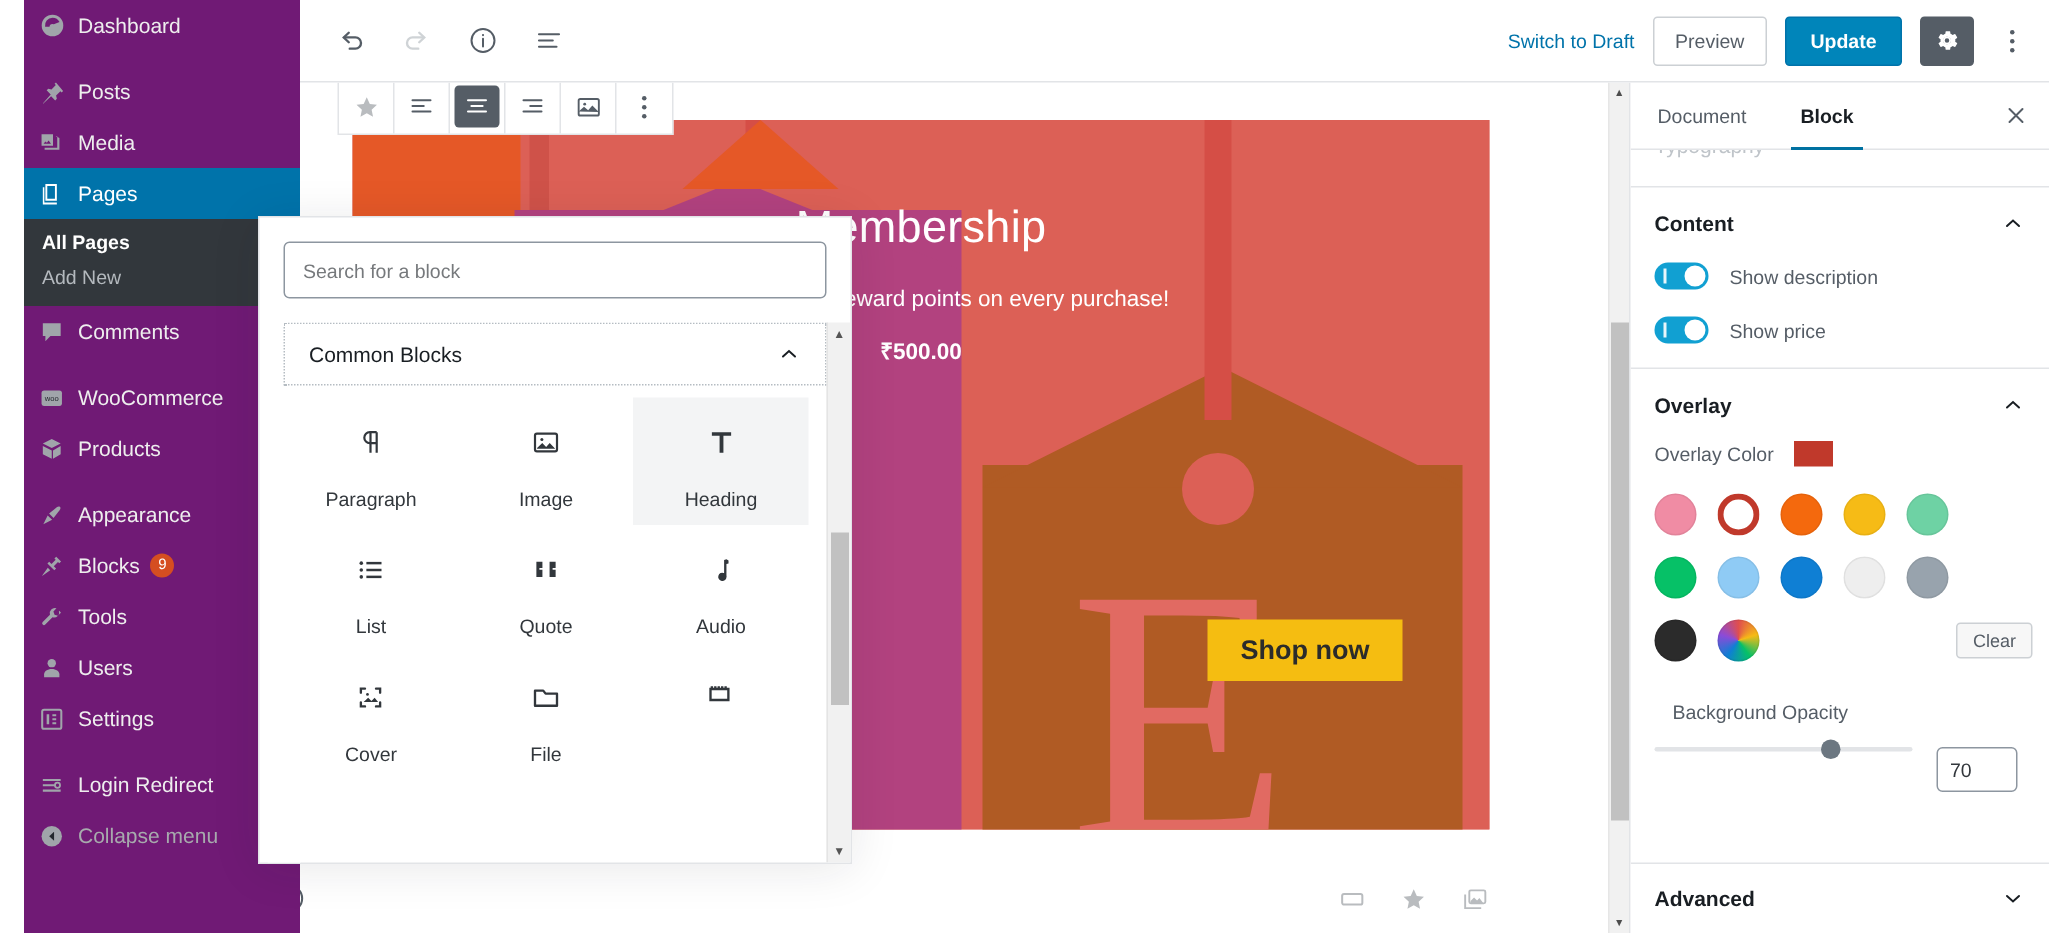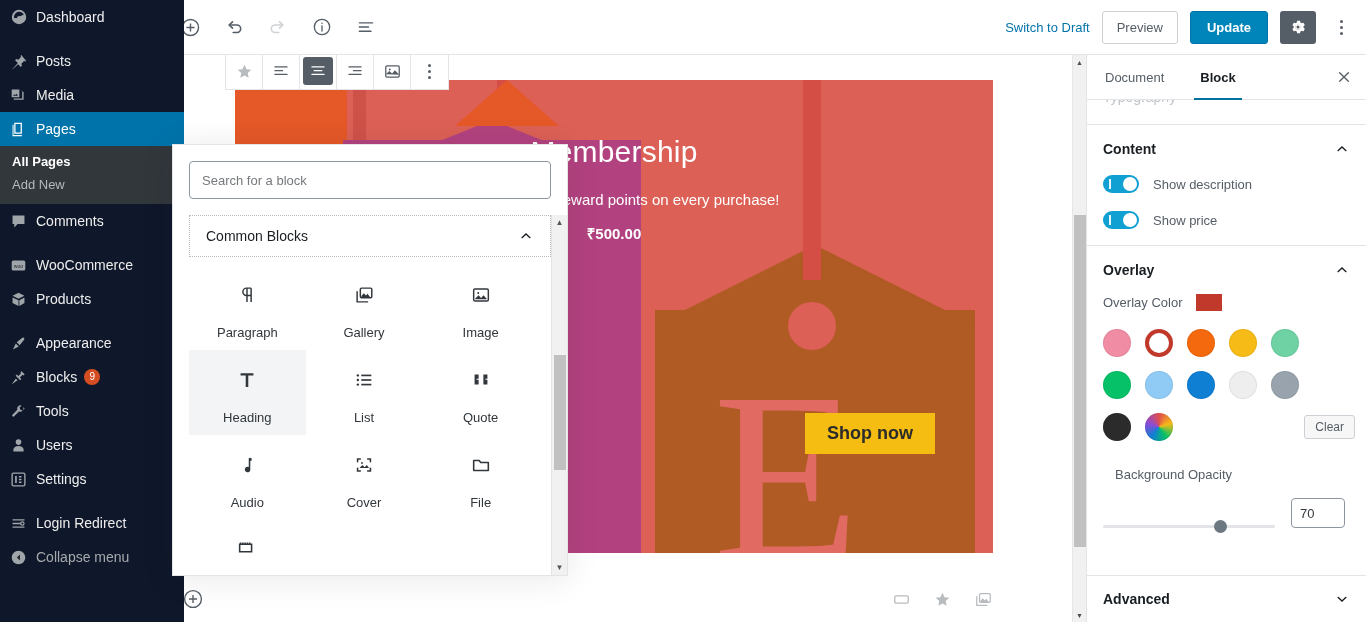--- a/index.html
+++ b/index.html
@@ -5,23 +5,23 @@
   * { box-sizing: border-box; margin: 0; padding: 0; }
   html, body {
     width: 1366px; height: 622px;
     font-family: "Liberation Sans", sans-serif;
     overflow: hidden;
     background: #ffffff;
   }
 
   
   #admin-sidebar {
-    position: absolute; left: 0; top: 0;
+    position: absolute; left: 16px; top: 0;
     width: 184px; height: 622px;
-    background: #0f172a;
+    background: #701a75;
     color: #eee;
     font-size: 14px;
     z-index: 60;
   }
   .adm-item {
     position: relative;
     display: flex; align-items: center;
     height: 34px;
     padding-left: 10px;
     color: #eee;
@@ -369,21 +369,21 @@
     box-shadow: inset 0 0 0 4px #c0392b;
   }
   .btn-clear {
     position: absolute; right: -32px; bottom: 2px;
     border: 1px solid #ccd0d4; background: #f7f7f7;
     border-radius: 3px; font-size: 12px; color: #555d66;
     padding: 4px 10px; cursor: pointer;
     font-family: "Liberation Sans", sans-serif;
   }
   .opacity-lbl { font-size: 13px; color: #555d66; margin-top: 4px; margin-left: 12px; }
-  .opacity-row { display: flex; align-items: flex-end; gap: 16px; margin-top: 16px; }
+  .opacity-row { display: flex; align-items: flex-start; gap: 16px; margin-top: 16px; }
   .range-track {
     position: relative; width: 172px; height: 3px; background: #e2e4e7;
     border-radius: 2px; cursor: pointer;
   }
   .range-thumb {
     position: absolute; top: -5px; left: 111px;
     width: 13px; height: 13px; border-radius: 50%; background: #6c7781;
     cursor: grab;
   }
   .num-input {
@@ -727,30 +727,20 @@
 
     <div class="ins-grid">
       <div class="ins-cell">
         <span class="ic">
           <svg width="22" height="22" viewBox="0 0 24 24" fill="none" stroke="currentColor" stroke-width="1.6">
               <path d="M16.5 4.5v15M12 4.5v15"></path>
               <path d="M16.5 4.5h-5a4 4 0 000 8h5"></path>
             </svg>
         </span>
         <span class="lb">Paragraph</span>
-      </div>
-      <div class="ins-cell">
-        <span class="ic">
-          <svg width="22" height="22" viewBox="0 0 24 24" fill="none" stroke="currentColor" stroke-width="1.6">
-              <rect x="8" y="4.5" width="12.5" height="10.5" rx="1.3"></rect>
-              <path d="M4.5 8v11.5H16.5"></path>
-              <path d="M9.2 13l2.6-2.8 2.3 2.4 1.8-1.9 3.2 4.2H9.2z" fill="currentColor" stroke="none"></path>
-            </svg>
-        </span>
-        <span class="lb">Gallery</span>
       </div>
       <div class="ins-cell">
         <span class="ic">
           <svg width="22" height="22" viewBox="0 0 24 24" fill="none" stroke="currentColor" stroke-width="1.6">
               <rect x="4" y="5.5" width="16" height="13" rx="1.4"></rect>
               <path d="M5.5 16l3.8-3.6 2.8 2.8 2.6-2.8 4 4.2H5.5z" fill="currentColor" stroke="none"></path>
               <circle cx="9" cy="9.8" r="1.1" fill="currentColor" stroke="none"></circle>
             </svg>
         </span>
         <span class="lb">Image</span>

